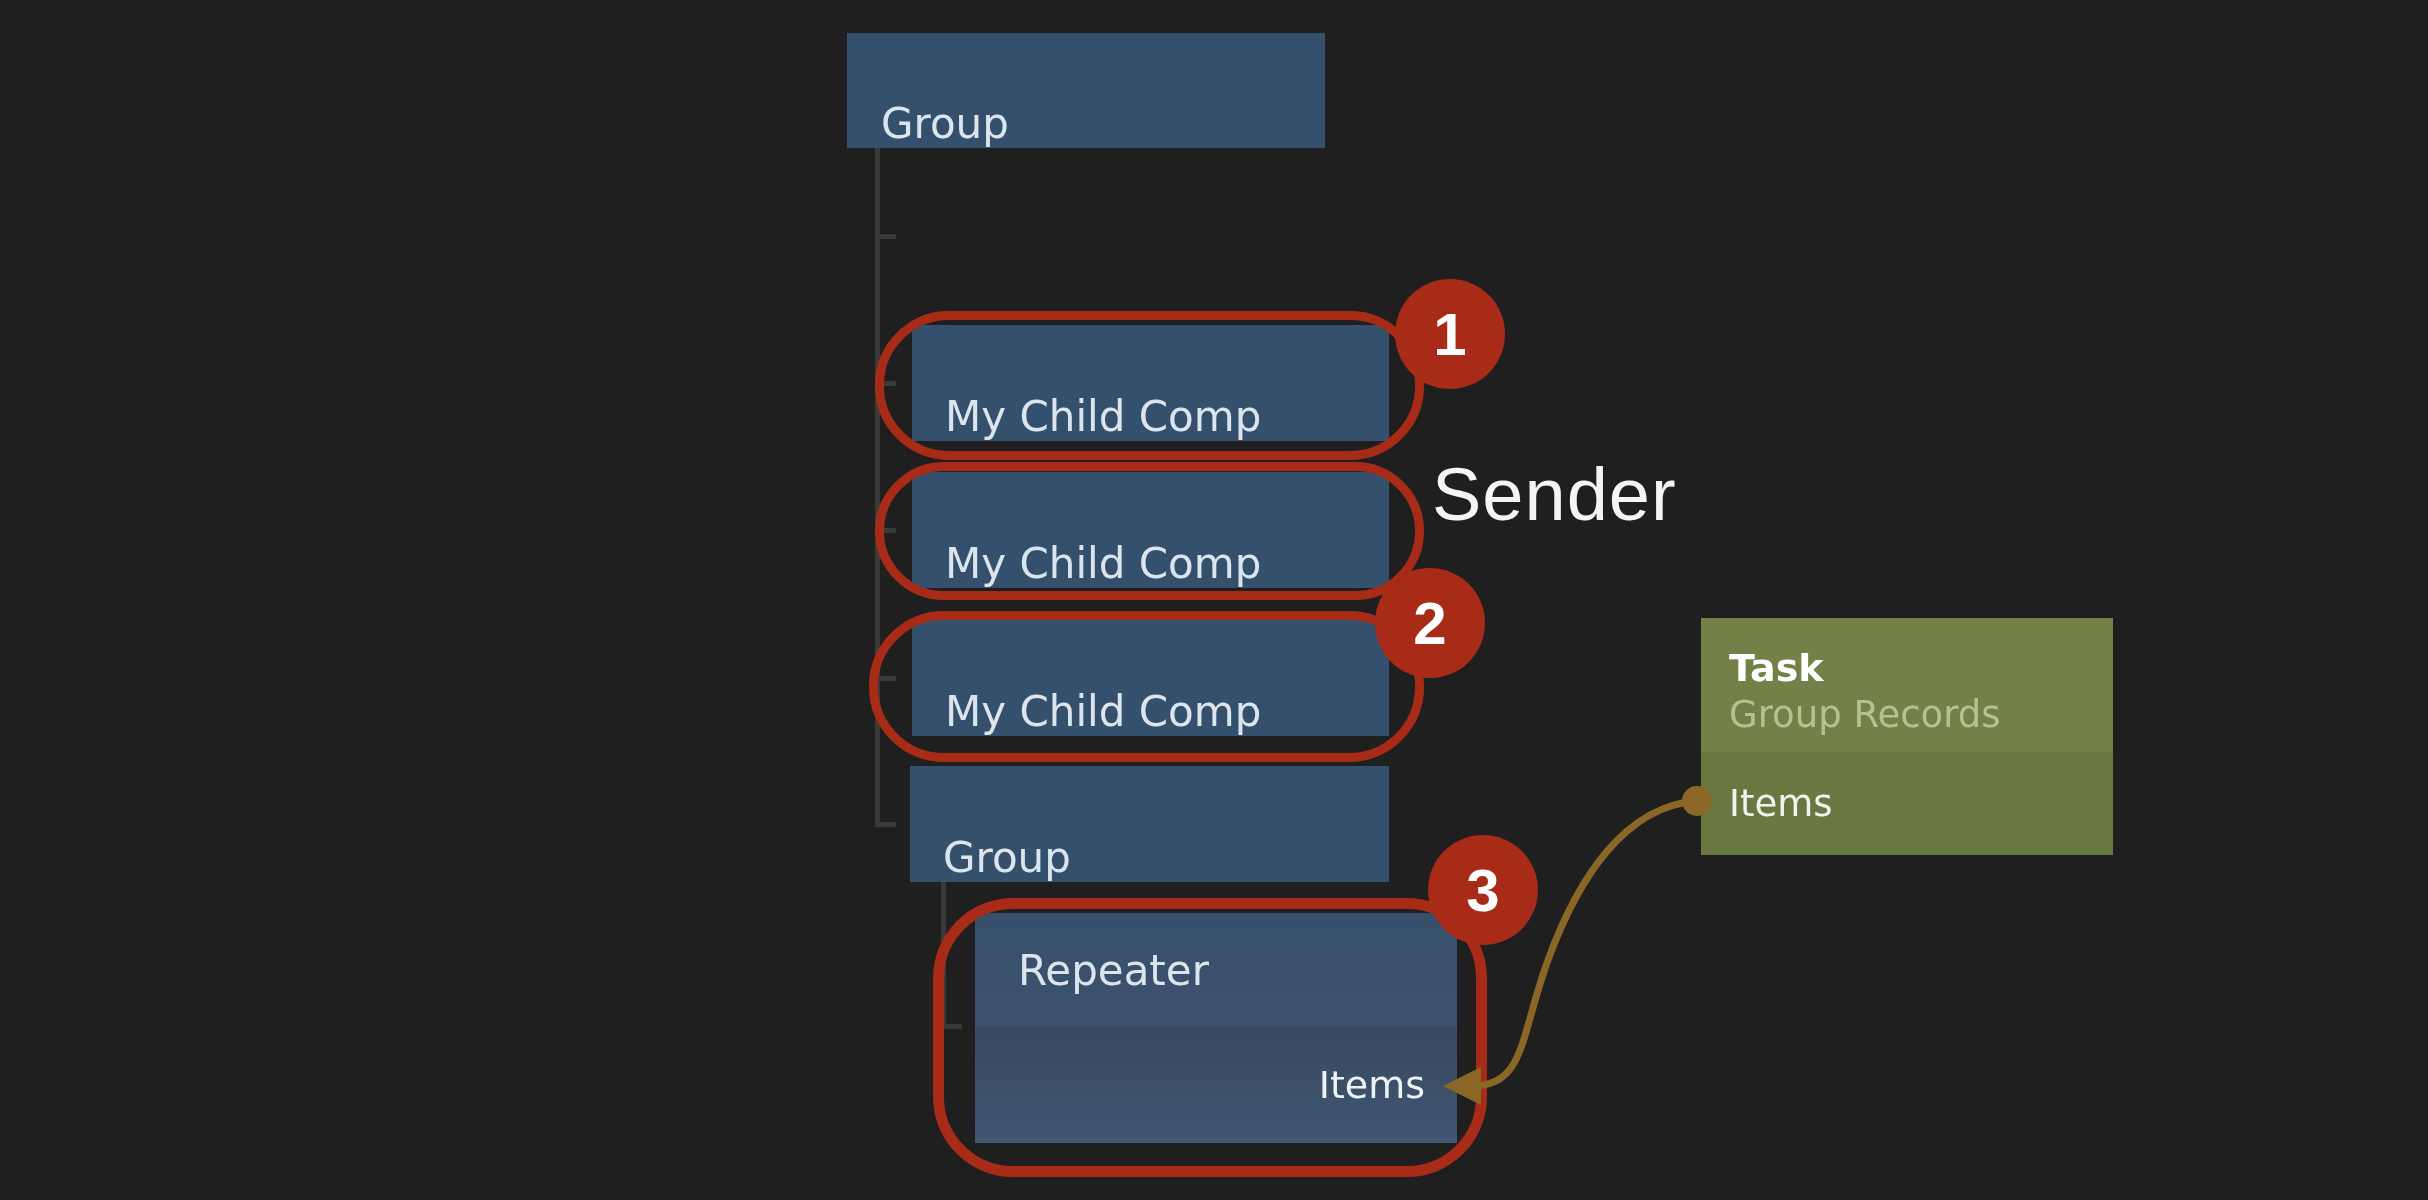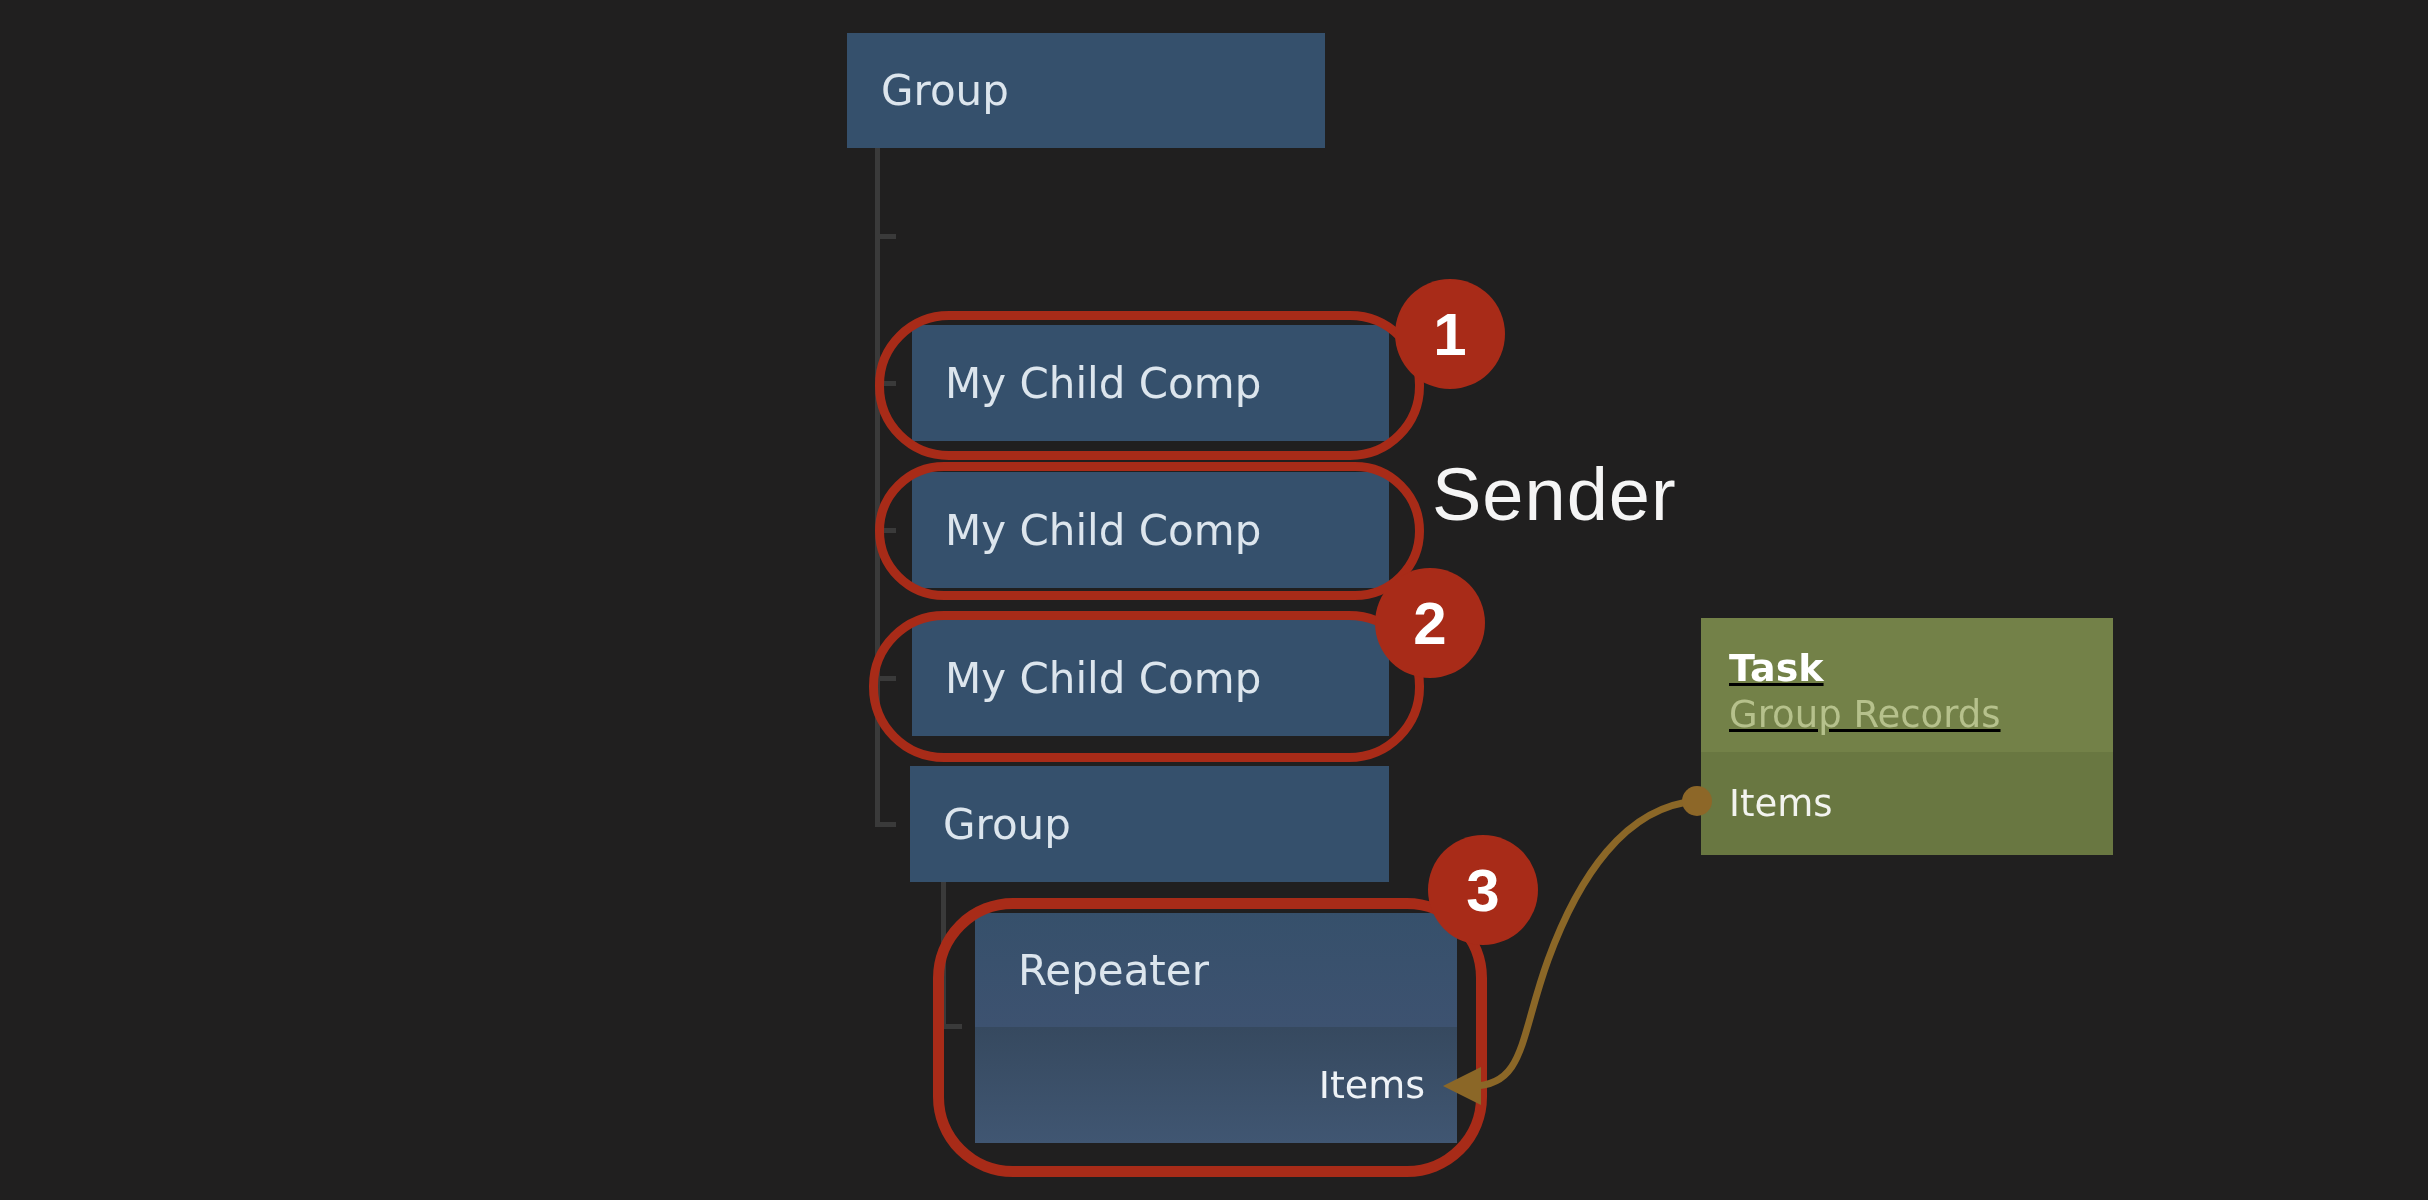--- a/index.html
+++ b/index.html
@@ -7,21 +7,21 @@
     position:relative;width:2428px;height:1200px;overflow:hidden;
     background:#201f1f;
     font-family:"DejaVu Sans","Liberation Sans",sans-serif;
   }
   
   .trunk{position:absolute;width:5px;background:#3a3a3a;}
   .tick{position:absolute;height:5px;width:21px;background:#3a3a3a;}
   
   .node{
     position:absolute;background:#35506c;color:#dce5ed;
-    display:flex;align-items:center;font-size:42px;
+    display:flex;align-items:flex-end;font-size:42px;
     padding-left:33px;box-sizing:border-box;
   }
   .node.root{padding-left:34px;}
   
   #repeater{position:absolute;display:flex;flex-direction:column;}
   #repeater .rep-header{
     flex:0 0 114px;background:linear-gradient(180deg,#36506b,#3d5270);
     color:#dce5ed;font-size:42px;display:flex;align-items:center;padding-left:43px;
   }
   #repeater .rep-body{
@@ -42,21 +42,21 @@
     font-family:"Liberation Sans",sans-serif;
   }
   
   .side-label{
     position:absolute;color:#f5f5f5;font-size:74px;
     font-family:"Liberation Sans",sans-serif;letter-spacing:1px;
   }
   
   #task-card{position:absolute;display:flex;flex-direction:column;}
   #task-card .task-header{
-    flex:0 0 134px;background:#738148;padding:26px 0 0 28px;box-sizing:border-box;text-decoration:underline;
+    flex:0 0 134px;background:#738148;padding:26px 0 0 28px;box-sizing:border-box;
   }
   #task-card .task-title{color:#ffffff;font-size:38px;font-weight:bold;line-height:48px;}
   #task-card .task-subtitle{color:#b6c18c;font-size:37px;line-height:46px;}
   #task-card .task-body{
     flex:1;background:#697741;display:flex;align-items:center;
     padding-left:28px;color:#f2f3ee;font-size:37px;
   }
   svg{position:absolute;left:0;top:0;pointer-events:none;}
 </style>
 </head>

